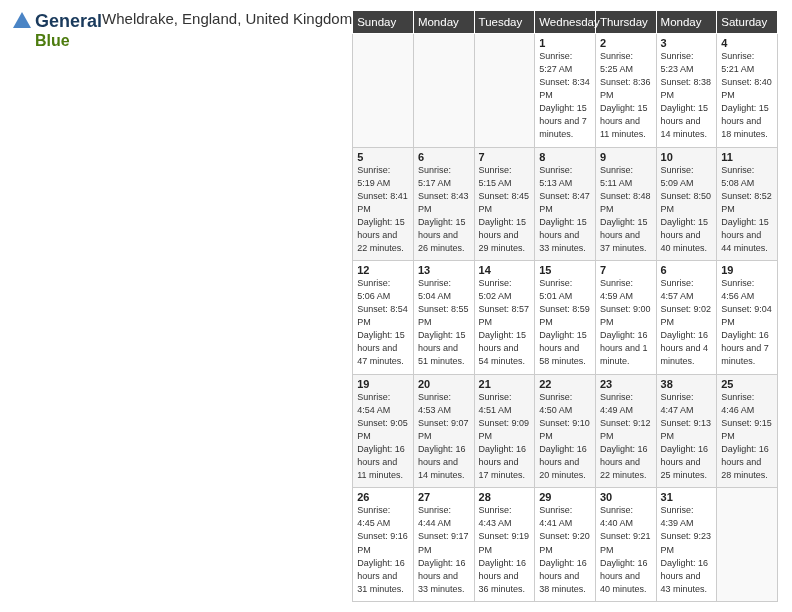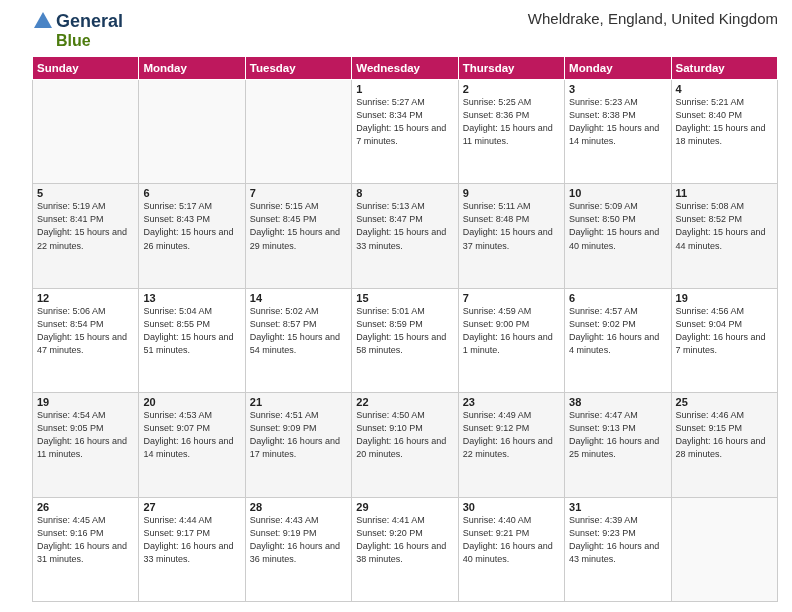--- a/index.html
+++ b/index.html
@@ -6,23 +6,23 @@
     body {
       font-family: Arial, sans-serif;
       background: #fff;
       width: 792px;
       height: 612px;
       overflow: hidden;
     }
     .page {
       width: 792px;
       height: 612px;
-      padding: 10px 14px 10px 32px;
-      display: flex;
-      flex-direction: column;
+      padding: 10px 14px 10px 11px;
+      display: flex;
+      flex-direction: row;
     }
     .header {
       display: flex;
       justify-content: space-between;
       align-items: flex-start;
       margin-bottom: 6px;
     }
     .logo {
       display: flex;
       flex-direction: column;
@@ -46,24 +46,24 @@
       color: #333;
       font-weight: 400;
     }
     .calendar {
       flex: 1;
       border-collapse: collapse;
       width: 100%;
       table-layout: fixed;
     }
     .calendar th {
-      background: #be185d;
+      background: #404040;
       color: #fff;
       font-size: 11.5px;
-      font-weight: bold;
+      font-weight: normal;
       padding: 5px 4px;
       text-align: left;
       border: 1px solid #fff;
     }
     .calendar td {
       border: 1px solid #ccc;
       vertical-align: top;
       padding: 3px 4px;
       font-size: 9px;
       color: #333;

